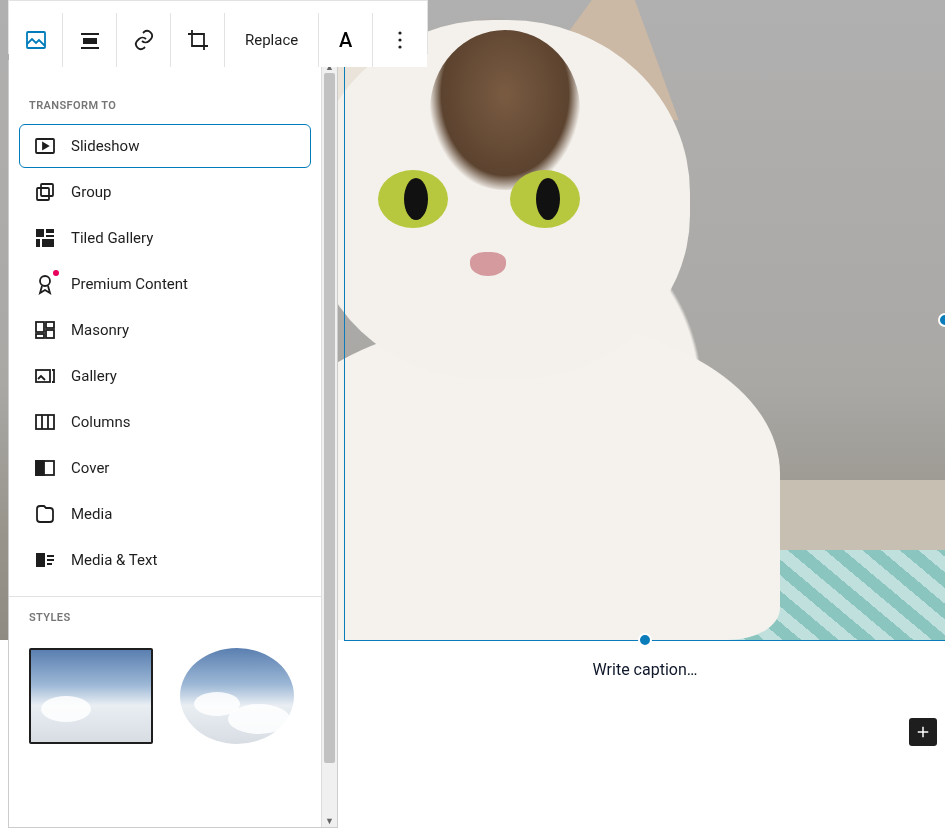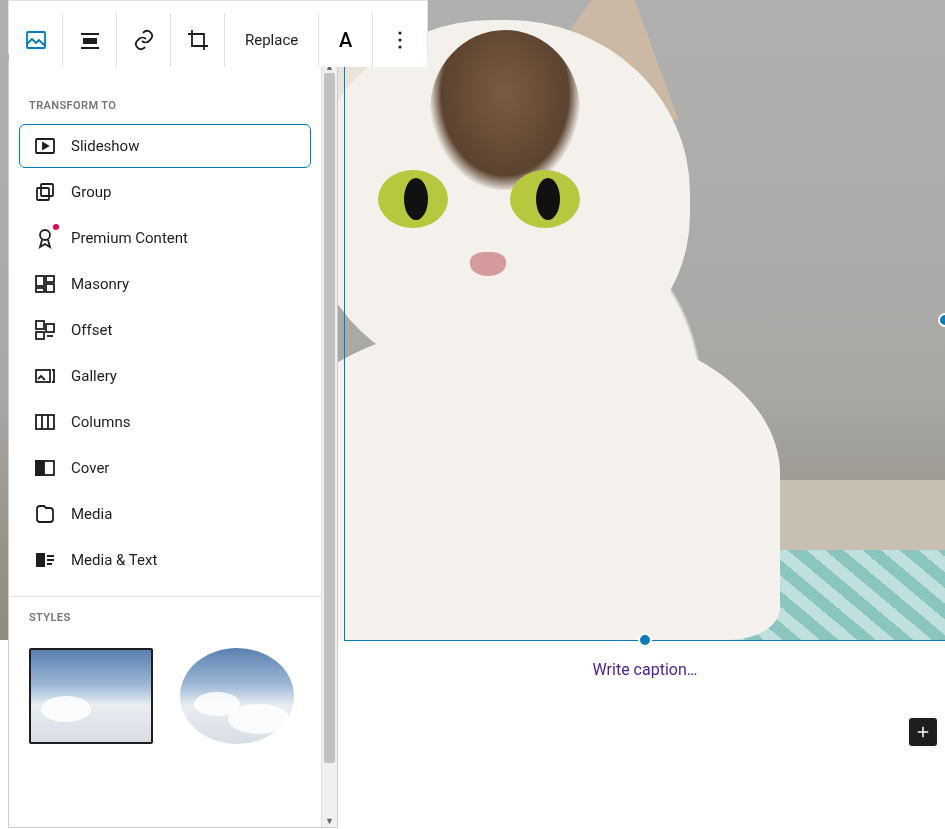--- a/index.html
+++ b/index.html
@@ -158,21 +158,21 @@
       position: absolute; width: 14px; height: 14px; border-radius:50%;
       background:#0a7cba; border:2px solid #fff;
     }
     .handle.right{right:-7px;top:50%;margin-top:-7px;}
     .handle.bottom{left:50%;bottom:-7px;margin-left:-7px;}
 
     .caption-area {
       position: absolute;
       left: 345px; right: 0; top: 650px;
       text-align: center;
-      color: #4c1d95;
+      color: #0f172a;
       font-size: 16px;
       padding: 10px 0;
     }
 
     .add-btn {
       position: absolute;
       right: 8px; top: 718px;
       width: 28px; height: 28px;
       background: #1e1e1e; color:#fff;
       border-radius: 3px;
@@ -265,49 +265,50 @@
       <span class="ic">
           <svg viewBox="0 0 24 24" fill="none" stroke="#1e1e1e" stroke-width="1.8">
             <rect x="8" y="4" width="12" height="12" rx="1"></rect>
             <rect x="4" y="8" width="12" height="12" rx="1"></rect>
           </svg>
         </span>
       <span>Group</span>
     </div>
     <div class="transform-item">
       <span class="ic">
+          <svg viewBox="0 0 24 24" fill="#1e1e1e">
+            <rect x="3" y="3" width="8" height="8"></rect>
+            <rect x="13" y="3" width="8" height="4"></rect>
+            <rect x="13" y="9" width="8" height="2"></rect>
+            <rect x="3" y="13" width="4" height="8"></rect>
+            <rect x="9" y="13" width="12" height="8"></rect>
+          </svg>
+        </span>
+      <span>Tiled Gallery</span>
+    </div>
+    <div class="transform-item">
+      <span class="ic">
           <svg viewBox="0 0 24 24" fill="none" stroke="#1e1e1e" stroke-width="1.8">
             <circle cx="12" cy="9" r="5"></circle>
             <path d="M9 14l-2 7 5-3 5 3-2-7"></path>
           </svg>
           <span class="premium-dot"></span>
         </span>
       <span>Premium Content</span>
     </div>
     <div class="transform-item">
       <span class="ic">
           <svg viewBox="0 0 24 24" fill="none" stroke="#1e1e1e" stroke-width="1.8">
             <rect x="3" y="4" width="8" height="10"></rect>
             <rect x="13" y="4" width="8" height="6"></rect>
             <rect x="3" y="16" width="8" height="4"></rect>
             <rect x="13" y="12" width="8" height="8"></rect>
           </svg>
         </span>
       <span>Masonry</span>
-    </div>
-    <div class="transform-item">
-      <span class="ic">
-          <svg viewBox="0 0 24 24" fill="none" stroke="#1e1e1e" stroke-width="1.8">
-            <rect x="3" y="3" width="8" height="8"></rect>
-            <rect x="13" y="6" width="8" height="8"></rect>
-            <rect x="3" y="14" width="8" height="7"></rect>
-            <path d="M14 18h6"></path>
-          </svg>
-        </span>
-      <span>Offset</span>
     </div>
     <div class="transform-item">
       <span class="ic">
           <svg viewBox="0 0 24 24" fill="none" stroke="#1e1e1e" stroke-width="1.8">
             <rect x="3" y="6" width="14" height="12"></rect>
             <path d="M19 6h2v12h-2"></path>
             <path d="M5 15l3-3 4 4"></path>
           </svg>
         </span>
       <span>Gallery</span>

